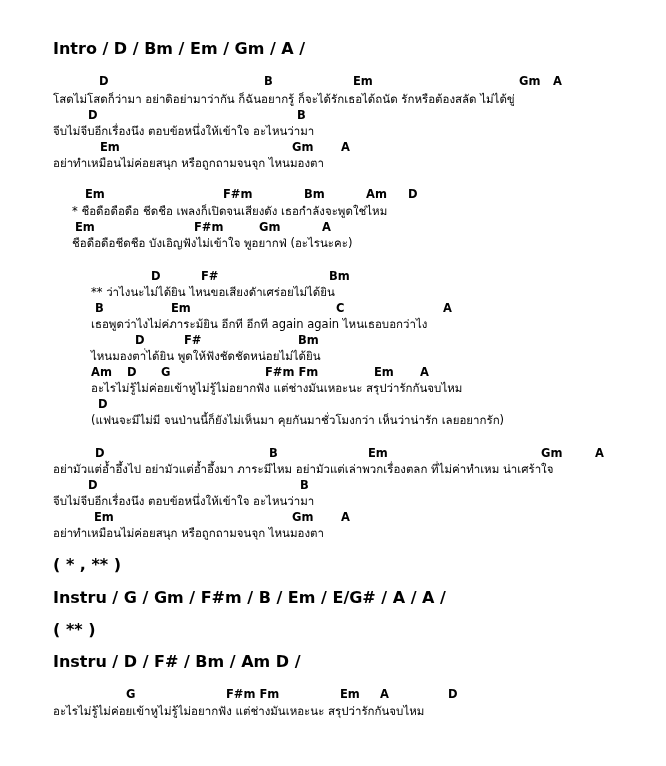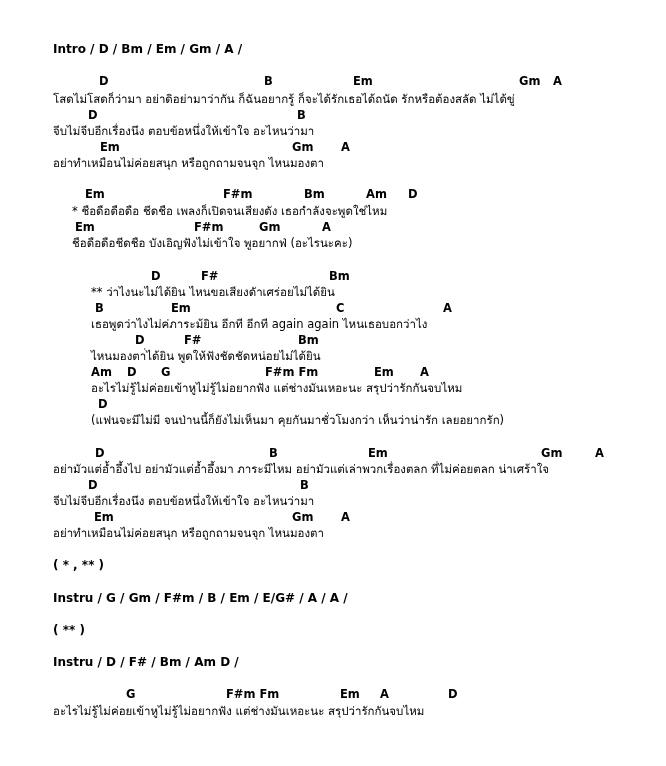--- a/index.html
+++ b/index.html
@@ -1,20 +1,20 @@
 <!DOCTYPE html>
 <html><head>
 <meta charset="utf-8">
 <style>
   html, body { margin:0; padding:0; background:#ffffff; }
   body { width:666px; height:766px; position:relative; overflow:hidden;
          font-family:"DejaVu Sans", "Liberation Sans", sans-serif; color:#000; }
   .ln { position:absolute; white-space:nowrap; font-size:11.5px; line-height:16px; }
   .ch { position:absolute; white-space:nowrap; font-weight:bold; font-size:11.5px; line-height:16px; }
-  .hd { position:absolute; white-space:nowrap; font-weight:bold; font-size:12px; line-height:16px; }
+  .hd { position:absolute; white-space:nowrap; font-weight:bold; font-size:16px; line-height:16px; }
 </style>
 </head>
 <body>
 
 <div id="sheet">
   <div class="hd" style="left:53px;top:41px">Intro  / D / Bm / Em / Gm / A /</div>
 
   <div>
     <div class="chordrow">
         <span class="ch" style="left: 99px; top: 73px;">D</span>
@@ -91,21 +91,21 @@
   </div>
 
   <div>
     <div class="chordrow">
         <span class="ch" style="left: 95px; top: 445px;">D</span>
         <span class="ch" style="left: 269px; top: 445px;">B</span>
         <span class="ch" style="left: 368px; top: 445px;">Em</span>
         <span class="ch" style="left: 541px; top: 445px;">Gm</span>
         <span class="ch" style="left: 595px; top: 445px;">A</span>
       </div>
-    <div class="ln" style="left:53px;top:461px">อย่ามัวแต่อ้ำอึ้งไป อย่ามัวแต่อ้ำอึ้งมา ภาระมีไหม อย่ามัวแต่เล่าพวกเรื่องตลก ที่ไม่ค่อยตลก น่าเศร้าใจ</div>
+    <div class="ln" style="left:53px;top:461px">อย่ามัวแต่อ้ำอึ้งไป อย่ามัวแต่อ้ำอึ้งมา ภาระมีไหม อย่ามัวแต่เล่าพวกเรื่องตลก ที่ไม่ค่าทำเหม น่าเศร้าใจ</div>
     <div class="chordrow">
         <span class="ch" style="left: 88px; top: 477px;">D</span>
         <span class="ch" style="left: 300px; top: 477px;">B</span>
       </div>
     <div class="ln" style="left:53px;top:493px">จีบไม่จีบอีกเรื่องนึง ตอบข้อหนึ่งให้เข้าใจ อะไหนว่ามา</div>
     <div class="chordrow">
         <span class="ch" style="left: 94px; top: 509px;">Em</span>
         <span class="ch" style="left: 292px; top: 509px;">Gm</span>
         <span class="ch" style="left: 341px; top: 509px;">A</span>
       </div>

